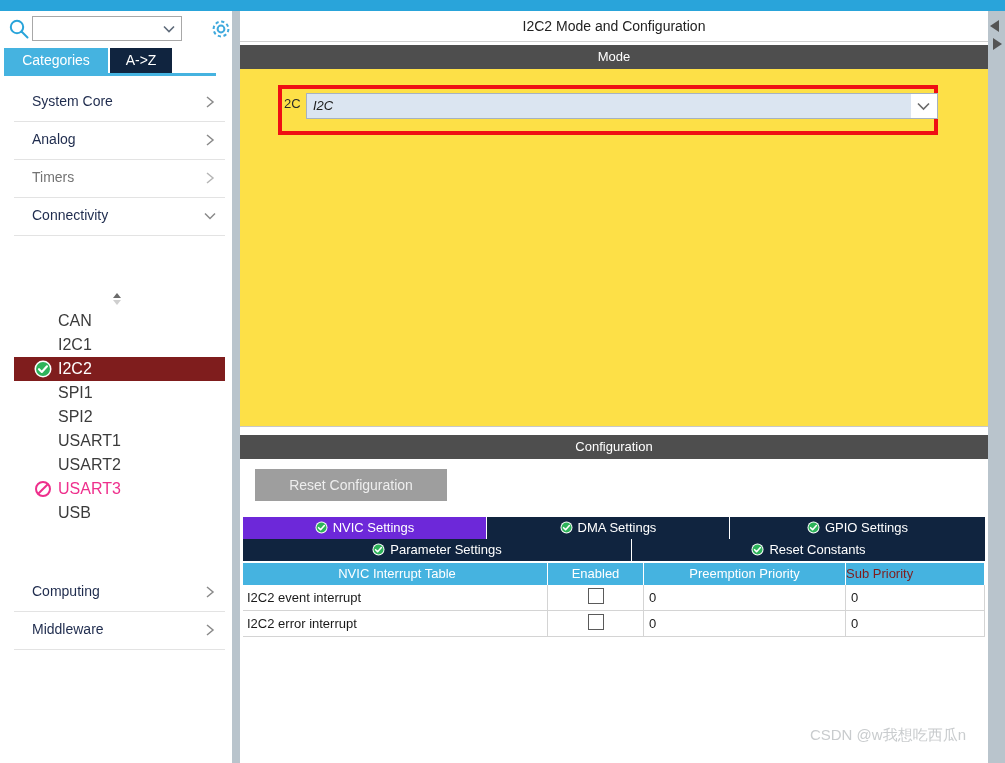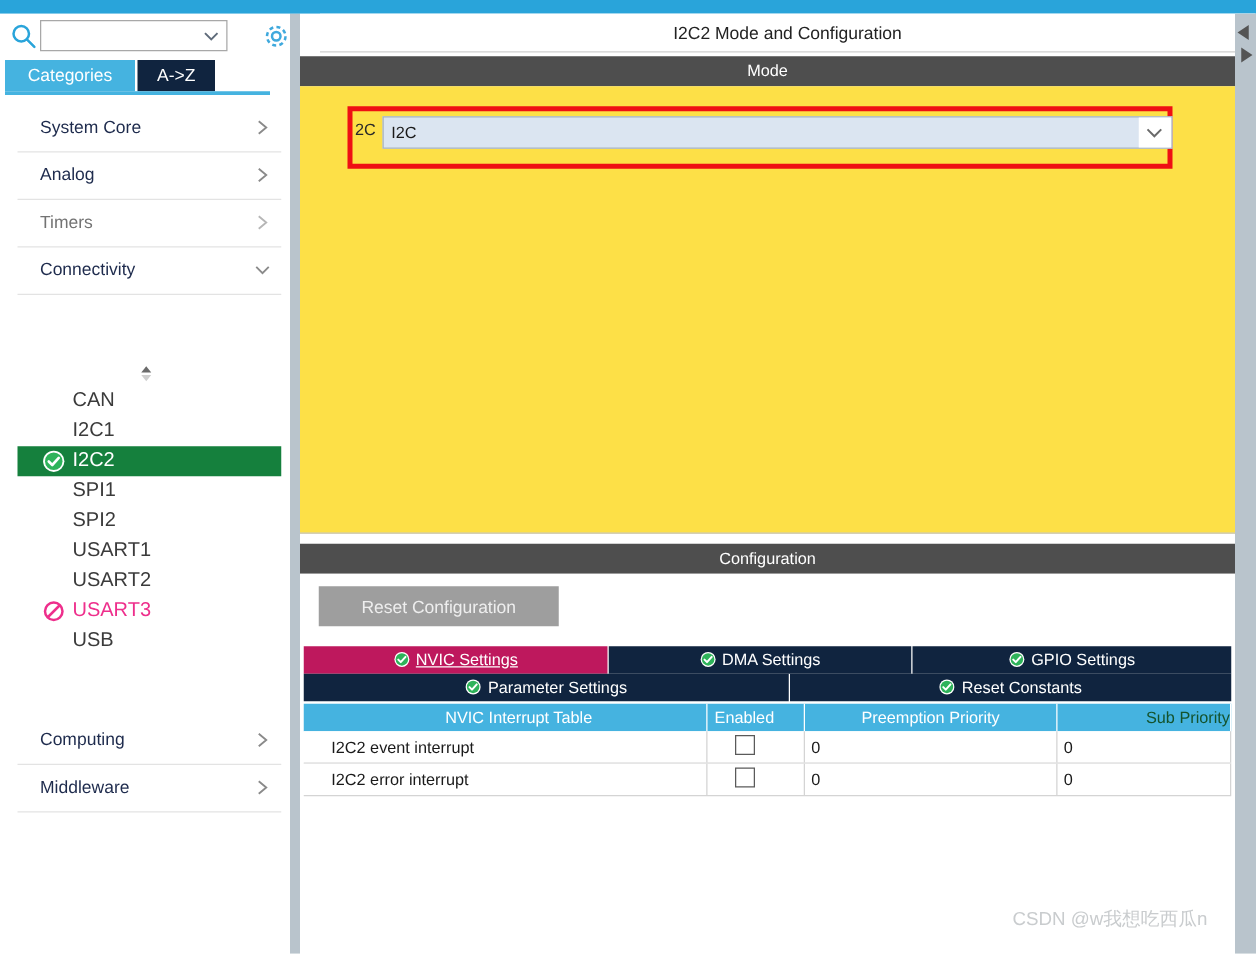--- a/index.html
+++ b/index.html
@@ -154,21 +154,21 @@
     position: relative;
     height: 24px;
     line-height: 24px;
     font-size: 16px;
     color: #3b3b3b;
     padding-left: 44px;
     box-sizing: border-box;
     white-space: nowrap;
   }
   .sub-item.selected {
-    background: #15803d;
+    background: #7f1d1d;
     color: #ffffff;
   }
   .sub-item.forbidden { color: #ee2f8c; }
   .sub-ico {
     position: absolute;
     left: 20px; top: 3px;
     width: 18px; height: 18px;
   }
 
   
@@ -182,21 +182,21 @@
   #right-panel {
     position: absolute;
     left: 240px; top: 11px;
     width: 765px;
     height: 752px;
     background: #ffffff;
   }
 
   #right-title {
     position: absolute;
-    left: 16px; top: 0;
+    left: 0; top: 0;
     width: 748px; height: 31px;
     line-height: 31px;
     text-align: center;
     font-size: 14px;
     color: #222222;
     background: #ffffff;
     border-bottom: 1px solid #cfcfcf;
     box-sizing: border-box;
   }
 
@@ -254,20 +254,21 @@
     font-size: 13px;
     color: #2a2a2a;
   }
   #mode-combo {
     position: absolute;
     left: 66px; top: 24px;
     width: 632px; height: 26px;
     background: #dbe5f1;
     border: 1px solid #a6b2c0;
     box-sizing: border-box;
+    font-style: italic;
   }
   #mode-combo-value {
     position: absolute;
     left: 6px; top: 4px;
     font-size: 13px;
     color: #1a1a1a;
   }
   #mode-combo-btn {
     position: absolute;
     right: 0; top: 0;
@@ -318,21 +319,21 @@
     top: 0;
     height: 22px;
     line-height: 22px;
     text-align: center;
     font-size: 13px;
     color: #ffffff;
     background: #10243f;
     box-sizing: border-box;
     white-space: nowrap;
   }
-  .ctab.active { background: #be185d; text-decoration: underline; }
+  .ctab.active { background: #6d28d9; }
   .ctab-ico {
     display: inline-block;
     width: 13px; height: 13px;
     vertical-align: -2px;
     margin-right: 5px;
   }
 
   
   #nvic-table {
     position: absolute;
@@ -362,21 +363,21 @@
   }
   .nvic-row > div {
     position: absolute;
     top: 0; height: 25px;
     line-height: 25px;
     font-size: 13px;
     color: #1a1a1a;
     border-right: 1px solid #d4d4d4;
     box-sizing: border-box;
   }
-  .col-name  { left: 0;   width: 305px; padding-left: 4px; margin-left: 18px; }
+  .col-name  { left: 0;   width: 305px; padding-left: 4px; }
   .col-en    { left: 305px; width: 96px; text-align: center; }
   .col-pre   { left: 401px; width: 202px; padding-left: 5px; color: #8a7a5a; }
   .col-sub   { left: 603px; width: 139px; padding-left: 5px; color: #8a7a5a; border-right: none; }
   .nvic-cb {
     display: inline-block;
     width: 14px; height: 14px;
     border: 1.6px solid #5a5a5a;
     background: #ffffff;
     vertical-align: -2px;
   }
@@ -641,21 +642,21 @@
         </span><span>Reset Constants</span>
       </div>
     </div>
 
     <div id="nvic-table">
 
       <div class="nvic-head">
         <div class="col-name">NVIC Interrupt Table</div>
         <div class="col-en">Enabled</div>
         <div class="col-pre" style="text-align:center; padding-left:0; color:#ffffff;">Preemption Priority</div>
-        <div class="col-sub" style="text-align:right; padding-left:0; color:#14532d;">Sub Priority</div>
+        <div class="col-sub" style="text-align:left; padding-left:0; color:#7f1d1d;">Sub Priority</div>
       </div>
 
       <div class="nvic-row">
         <div class="col-name">I2C2 event interrupt</div>
         <div class="col-en">
           <span class="nvic-cb"></span>
         </div>
         <div class="col-pre">0</div>
         <div class="col-sub">0</div>
       </div>

